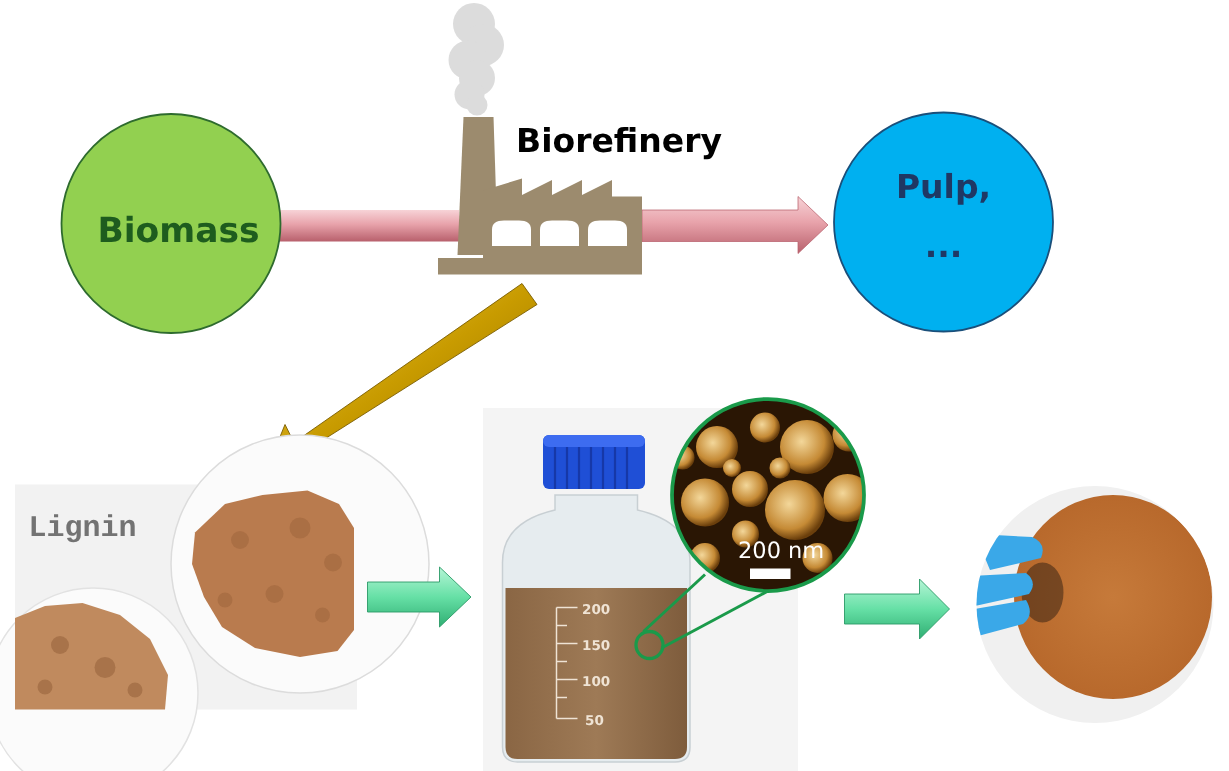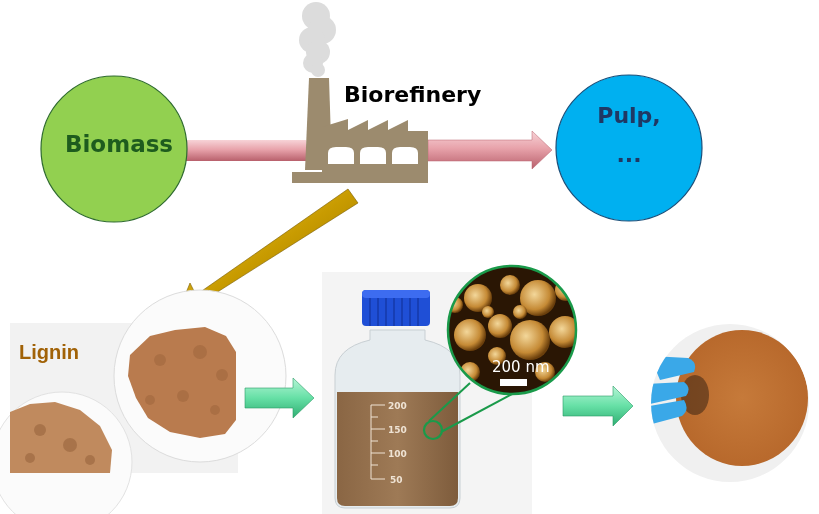--- a/index.html
+++ b/index.html
@@ -1,18 +1,18 @@
 <!DOCTYPE html>
 <html><head>
 <meta charset="utf-8">
 <style>
   html, body { margin: 0; padding: 0; background: #ffffff; }
   body { width: 819px; height: 514px; position: relative; overflow: hidden; font-family: "Liberation Sans", sans-serif; }
   .abs { position: absolute; }
-  .circle-label { position: absolute; font-family: "DejaVu Sans", sans-serif; font-weight: bold; text-align: center; }
+  .circle-label { position: absolute; font-family: "DejaVu Sans", sans-serif; font-weight: bold; text-align: center; margin-top: 10px; }
   svg text { font-family: "DejaVu Sans", sans-serif; }
 </style>
 </head>
 <body>
 
 <svg class="abs" style="left:0;top:0" width="819" height="514">
   <defs>
     <linearGradient id="pinkGrad" x1="0" y1="0" x2="0" y2="1">
       <stop offset="0" stop-color="#f7d3d7"></stop>
       <stop offset="0.45" stop-color="#e8a3ab"></stop>
@@ -204,13 +204,13 @@
 
 <div class="circle-label" style="left:41px;top:131px;width:156px;font-size:23px;color:#1e5c1e;">Biomass</div>
 
 <div class="abs" style="left:344px;top:82px;font-family:'DejaVu Sans',sans-serif;font-weight:bold;font-size:22px;color:#000;">Biorefinery</div>
 
 <div class="circle-label" style="left:556px;top:96px;width:146px;font-size:22px;line-height:39px;color:#1f3864;">
   <div>Pulp,</div>
   <div>...</div>
 </div>
 
-<div class="abs" style="left:19px;top:341px;font-family:Liberation Sans, sans-serif;font-weight:bold;font-size:20px;color:#a16207;">Lignin</div>
+<div class="abs" style="left:19px;top:341px;font-family:Liberation Mono, monospace;font-weight:bold;font-size:20px;color:#737373;">Lignin</div>
 
 </body></html>

